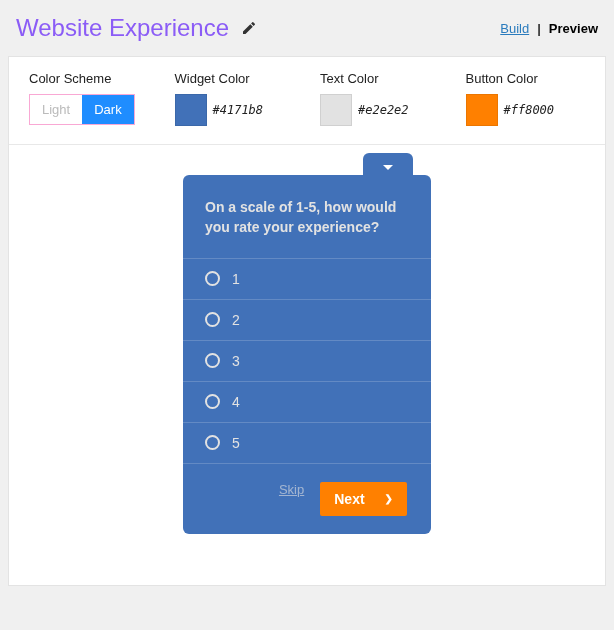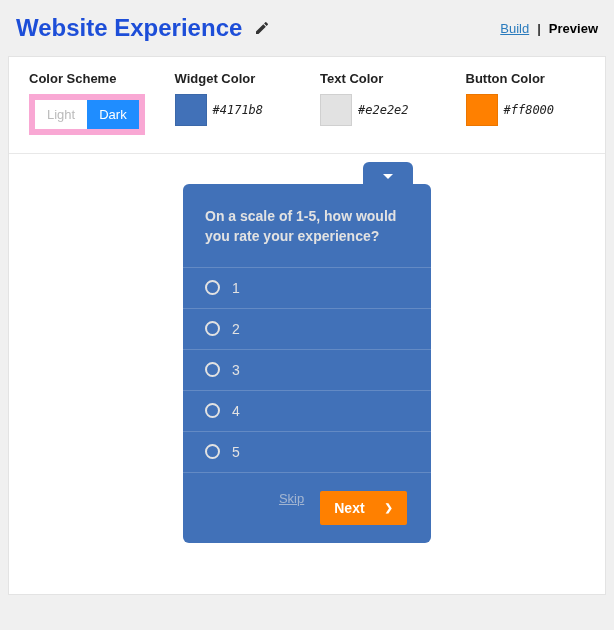--- a/index.html
+++ b/index.html
@@ -22,22 +22,22 @@
     justify-content: space-between;
     padding: 6px 8px 14px 8px;
   }
   .title-wrap {
     display: flex;
     align-items: center;
     gap: 12px;
   }
   .page-title {
     font-size: 24px;
-    font-weight: 700;
-    color: #1d4ed8;
+    font-weight: 400;
+    color: #8b5cf6;
   }
   .edit-icon {
     width: 16px;
     height: 16px;
     cursor: pointer;
     color: #333;
   }
   .mode-tabs {
     display: flex;
     align-items: center;
@@ -65,28 +65,28 @@
   }
   .config-row {
     display: flex;
     gap: 26px;
     padding: 14px 20px 18px 20px;
     border-bottom: 1px solid #e8e8e8;
   }
   .config-group { flex: 1; }
   .config-label {
     font-size: 13px;
-    font-weight: bold;
+    font-weight: normal;
     color: #222;
     display: block;
     margin-bottom: 8px;
   }
   .scheme-toggle {
     display: inline-flex;
-    border: 6px solid #f9a8d4;
+    border: 1px solid #f9a8d4;
     text-align: right;
   }
   .scheme-toggle .opt {
     padding: 7px 12px;
     font-size: 13px;
     cursor: pointer;
   }
   .scheme-toggle .opt.off { background: #fff; color: #bbb; }
   .scheme-toggle .opt.on  { background: #1f8dff; color: #fff; }
   .color-pick {

